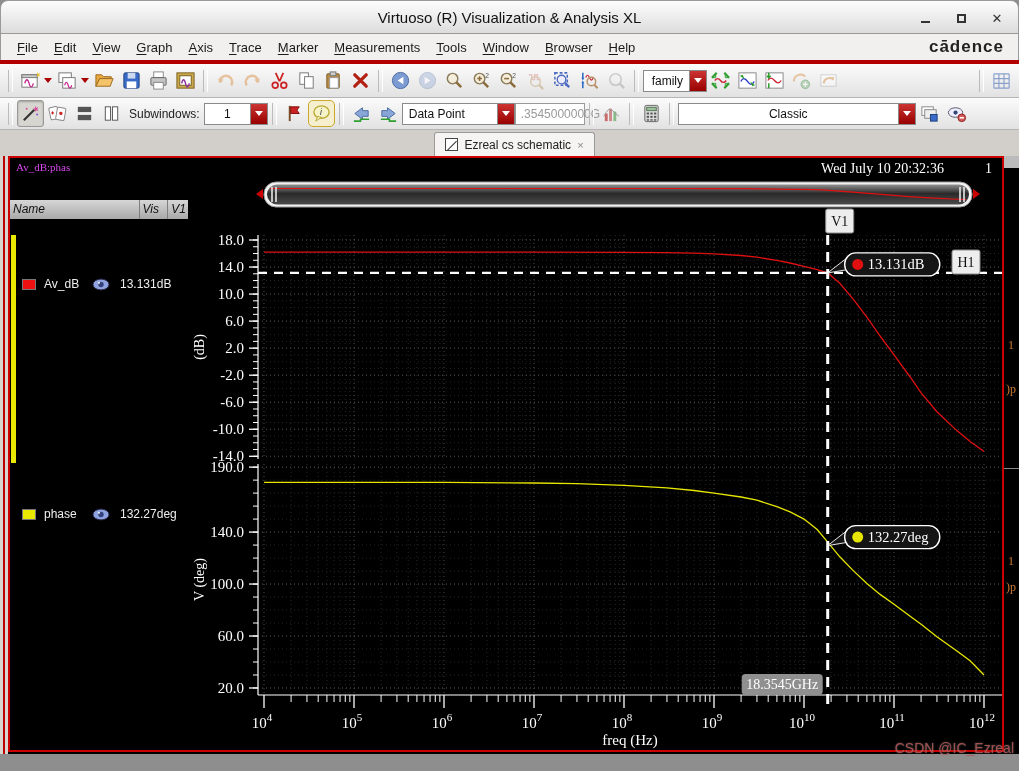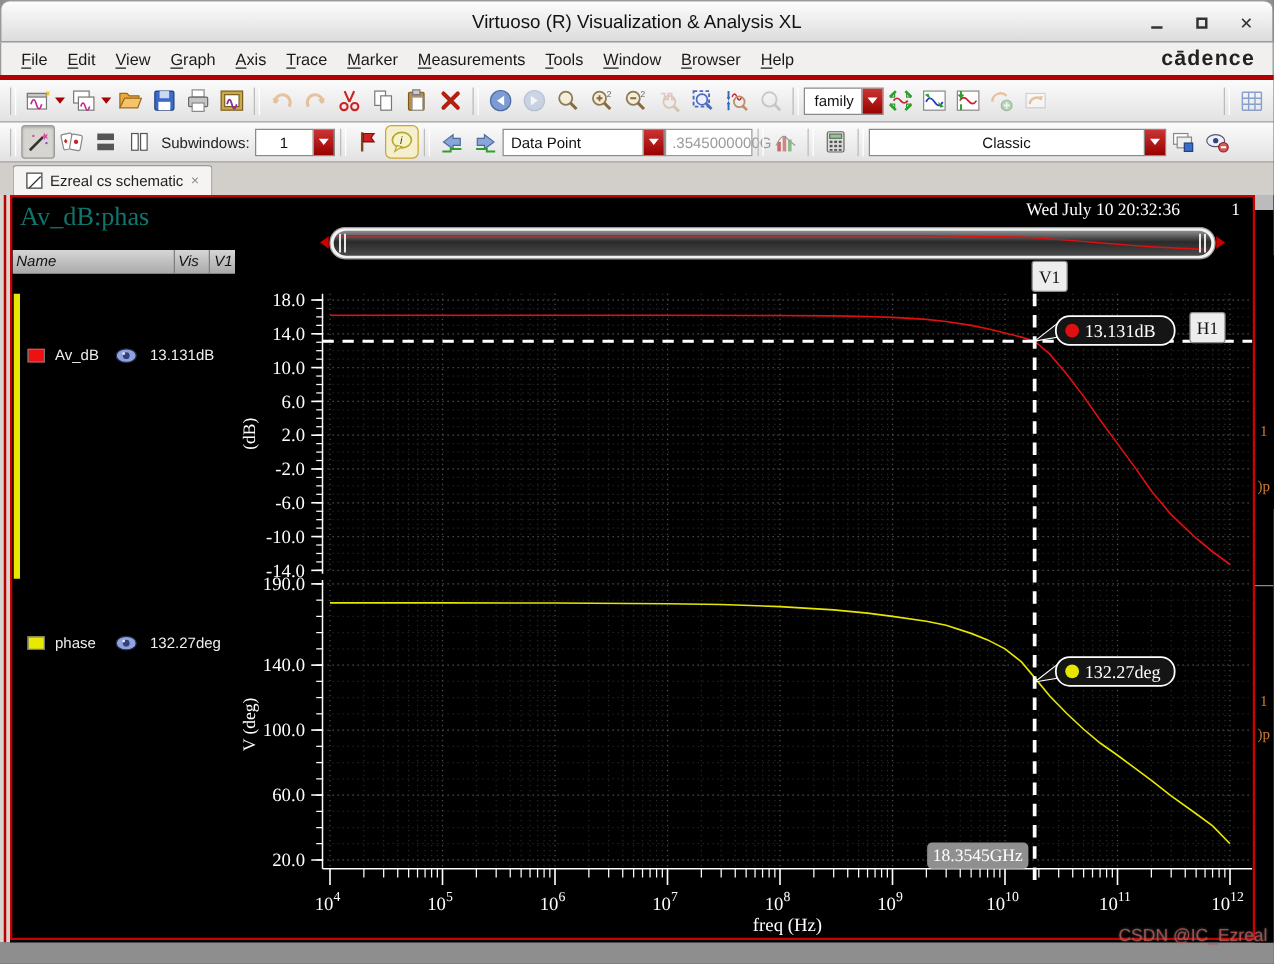--- a/index.html
+++ b/index.html
@@ -45,36 +45,36 @@
   .combo { display:flex; align-items:center; height:22px; border:1px solid #8a8a8a; background:#fff; flex:none; }
   .combo .cval { font-size:12px; color:#111; padding:0 6px; }
   .combo .cbtn { width:17px; height:100%; background:linear-gradient(#c33,#900); display:flex; align-items:center; justify-content:center; border-left:1px solid #8a8a8a; }
   .combo .cbtn i { width:0; height:0; border-left:4px solid transparent; border-right:4px solid transparent; border-top:5px solid #fff; }
   .tfield { height:22px; border:1px solid #9a9a9a; background:#fff; font-size:12px; color:#999;
     display:flex; align-items:center; padding:0 5px; flex:none; }
   .tlabel { font-size:12px; color:#222; margin:0 4px; }
 
   
   .tabbar { position:absolute; left:0; top:130px; width:1019px; height:26px; background:#d2cfca;
-    display:flex; align-items:flex-end; padding-left:10px; }
+    display:flex; align-items:flex-end; padding-left:10px;justify-content:center; }
   .tab { height:24px; background:#f5f4f2; border:1px solid #9a9a9a; border-bottom:none;
     border-radius:3px 3px 0 0; display:flex; align-items:center; gap:6px; padding:0 10px; }
   .tab .ticon { width:13px; height:13px; background:#fff; border:1px solid #444; position:relative; }
   .tab .ticon::after { content:""; position:absolute; left:1px; top:1px; width:13px; height:1px;
     background:#333; transform:rotate(-45deg); transform-origin:0 0; top:11px; }
   .tab .tlbl { font-size:12px; color:#222; }
   .tab .tclose { font-size:11px; color:#888; }
 
   
   .workspace { position:absolute; left:0; top:156px; width:1019px; height:598px; background:#000; }
   .lsliver { position:absolute; left:0; top:0; width:8px; height:598px; background:#d8d5d0; overflow:hidden; }
   .lsliver .redv { position:absolute; left:3px; top:0; width:2px; height:100%; background:#b00; }
   .gwin { position:absolute; left:8px; top:0; width:996px; height:596px; border:2px solid #cc0000; background:#000; }
   .ginner { position:relative; width:992px; height:592px; background:#000; overflow:hidden; }
-  .gtitle { position:absolute; left:6px; top:3px; color:#0f766e; font-family:"Liberation Serif",serif; font-size:21px; z-index:3; }
+  .gtitle { position:absolute; left:6px; top:3px; color:#d946ef; font-family:"Liberation Serif",serif; font-size:11px; z-index:3; }
   .gtime  { position:absolute; right:58px; top:3px; color:#fff; font-family:"Liberation Serif",serif; font-size:14px; z-index:3; }
   .gpage  { position:absolute; right:10px; top:3px; color:#fff; font-family:"Liberation Serif",serif; font-size:14px; z-index:3; }
 
   .hslider { position:absolute; left:246px; top:23px; width:724px; height:27px; z-index:3; }
 
   .legend-head { position:absolute; left:0; top:42px; width:178px; height:19px;
     background:linear-gradient(#d6d6d6,#a9a9a9); display:flex; z-index:3; font-size:12px; color:#111;font-style:italic; }
   .legend-head .c1 { width:136px; padding:2px 2px 0 3px; border-right:1px solid #7f7f7f; }
   .legend-head .c2 { width:30px;  padding:2px 2px 0 3px; border-right:1px solid #7f7f7f; }
   .legend-head .c3 { flex:1; padding:2px 2px 0 3px; }
@@ -404,21 +404,21 @@
           <path d="M12 5 v3 h6 v6 h-6 v3 l-8-6 z" fill="#88a6d8" stroke="#4a6aa0"></path>
           <path d="M3 19 h7 v-2 h9" fill="none" stroke="#2e9e2e" stroke-width="1.6"></path>
         </svg>
     </div>
     <div class="tbtn">
       <svg viewBox="0 0 22 22">
           <path d="M10 5 v3 H4 v6 h6 v3 l8-6 z" fill="#88a6d8" stroke="#4a6aa0"></path>
           <path d="M19 19 h-7 v-2 H3" fill="none" stroke="#2e9e2e" stroke-width="1.6"></path>
         </svg>
     </div>
-    <div class="combo" style="width:130px;">
+    <div class="combo" style="width:113px;">
       <span class="cval" style="flex:1;">Data Point</span>
       <span class="cbtn">
           <i></i>
         </span>
     </div>
     <div class="tfield" style="width:70px;">
       <span>.3545000000G</span>
     </div>
     <div class="grip"></div>
     <div class="tbtn">

